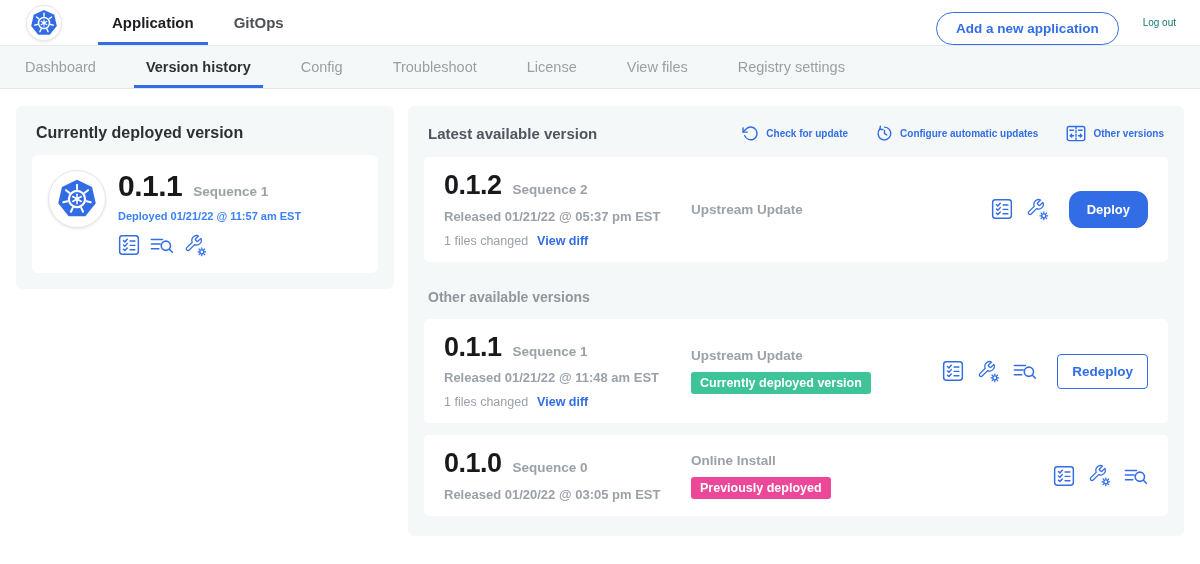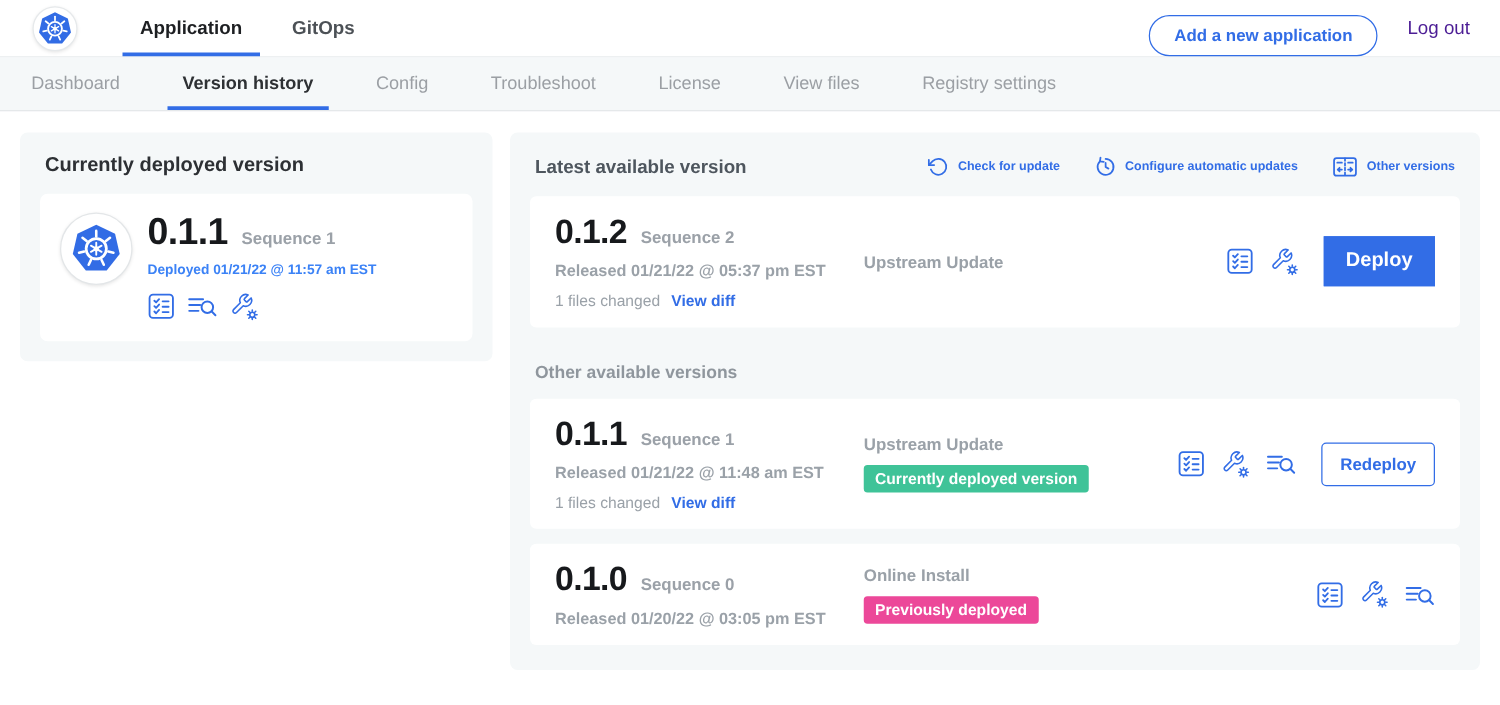--- a/index.html
+++ b/index.html
@@ -13,21 +13,21 @@
   .blue-stroke { stroke: #326de6; fill: none; stroke-width: 1.6; stroke-linecap: round; stroke-linejoin: round; }
 
   
   .topnav { height: 46px; display: flex; align-items: center; padding: 0 24px 0 26px; border-bottom: 1px solid #e8ebed; background: #fff; }
   .logo-ring { width: 36px; height: 36px; border-radius: 50%; background: #fff; border: 1px solid #e6e9eb; box-shadow: 0 1px 3px rgba(0,0,0,.10); display: grid; place-items: center; }
   .topnav-tabs { display: flex; height: 100%; margin-left: 30px; }
   .topnav-tab { display: flex; align-items: center; padding: 0 14px; margin: 0 6px; font-size: 15px; font-weight: 600; color: #4c5156; border-bottom: 3px solid transparent; padding-top: 3px; cursor: pointer; }
   .topnav-tab.active { color: #1d1f22; border-bottom-color: #326de6; }
   .topnav-right { margin-left: auto; display: flex; align-items: center; gap: 24px; }
   .add-app-btn { background: #fff; border: 1px solid #326de6; color: #326de6; font-family: inherit; font-size: 13.5px; font-weight: 700; padding: 8px 19px; border-radius: 20px; cursor: pointer; margin-top: 11px; }
-  .logout { font-size: 15px; color: #4c1d95; cursor: pointer; }
+  .logout { font-size: 10px; color: #0f766e; cursor: pointer; }
 
   
   .subnav { height: 43px; background: #f5f8f9; border-bottom: 1px solid #e5e8ea; display: flex; justify-content: flex-start; }
   .subnav-tab { display: flex; align-items: center; padding: 3px 12px 0; margin: 0 13px; font-size: 14.5px; color: #9b9fa4; border-bottom: 3px solid transparent; cursor: pointer; }
   .subnav-tab.active { color: #2e3134; font-weight: 700; border-bottom-color: #326de6; }
 
   
   .main { display: flex; align-items: flex-start; gap: 14px; padding: 17px 16px 0; }
 
   .panel { background: #f5f8f9; border-radius: 6px; }
@@ -56,21 +56,21 @@
   .v-number { font-size: 27px; font-weight: 700; color: #17191c; letter-spacing: -0.5px; line-height: 1.1; }
   .v-released { font-size: 13px; font-weight: 600; color: #9aa1a8; margin-top: 8px; }
   .v-files { font-size: 12.5px; color: #9aa1a8; margin-top: 10px; display: flex; gap: 9px; align-items: baseline; }
   .view-diff { color: #326de6; font-weight: 700; cursor: pointer; }
   .v-mid { flex: 1; }
   .v-source { font-size: 13.5px; font-weight: 700; color: #9aa1a8; }
   .badge { display: inline-block; margin-top: 9px; font-size: 12.5px; font-weight: 700; color: #fff; padding: 4px 9px; border-radius: 3px; }
   .badge.success { background: #3fc398; }
   .badge.muted { background: #ec4899; }
   .v-right { display: flex; align-items: center; gap: 13px; }
-  .btn-solid { background: #326de6; border: 1px solid #326de6; color: #fff; font-family: inherit; font-size: 16px; font-weight: 700; padding: 10px 17px; border-radius: 0; margin-left: 7px; cursor: pointer; }
+  .btn-solid { background: #326de6; border: 1px solid #326de6; color: #fff; font-family: inherit; font-size: 13px; font-weight: 700; padding: 10px 17px; border-radius: 12px; margin-left: 7px; cursor: pointer; }
   .btn-outline { background: #fff; border: 1px solid #326de6; color: #326de6; font-family: inherit; font-size: 13.5px; font-weight: 700; padding: 9px 14px; border-radius: 4px; margin-left: 7px; cursor: pointer; }
   .other-title { font-size: 14px; font-weight: 600; color: #8f969d; margin: 27px 4px 14px; }
   .card-gap { margin-bottom: 12px; }
 </style>
 </head>
 <body>
 
 <svg width="0" height="0" style="position:absolute">
   <defs>
     <g id="k8s-logo">

